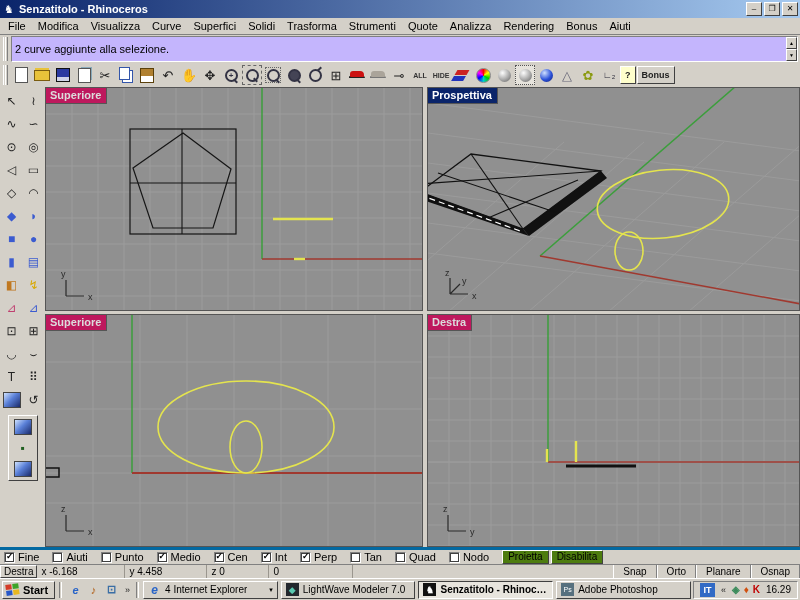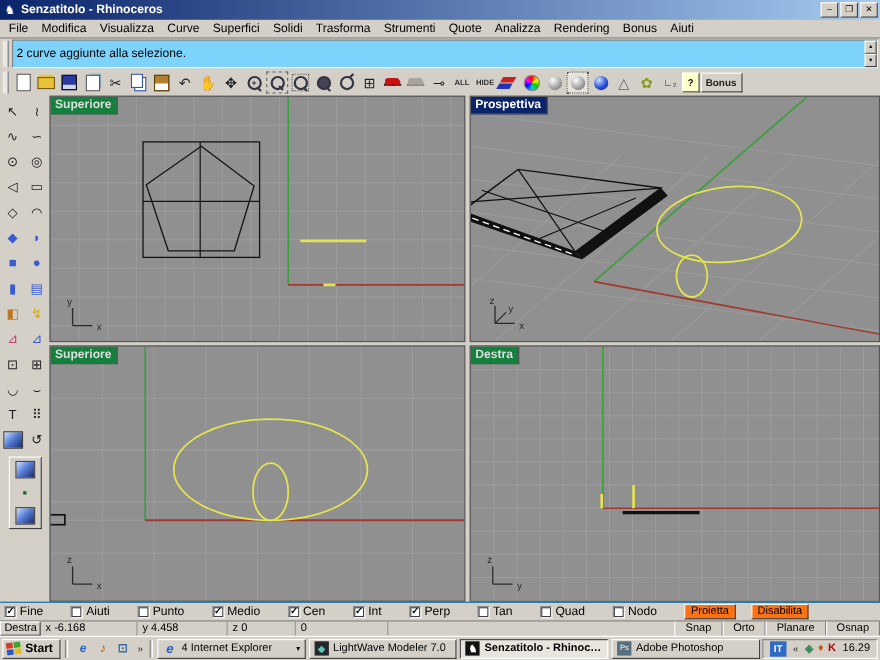--- a/index.html
+++ b/index.html
@@ -18,21 +18,21 @@
 
   
   .menubar { height:17px; display:flex; align-items:center; padding-left:2px; border-bottom:1px solid #808080; flex:0 0 auto; }
   .menu-item { padding:1px 6px; cursor:default; }
 
   
   .cmdarea { height:28px; display:flex; padding:1px 2px; flex:0 0 auto; }
   .grip { width:5px; margin:1px 3px 1px 1px; border-left:1px solid #fff; border-right:1px solid #808080; }
   .grip.d { border-left:3px double #fff; border-right:1px solid #808080; }
   .cmdcol { flex:1; display:flex; flex-direction:column; }
-  .cmdrow { flex:1; background:#7dd3fc; border:1px solid; border-color:#808080 #fff #fff #808080; display:flex; align-items:center; padding:0 3px; position:relative; }
+  .cmdrow { flex:1; background:#c4b5fd; border:1px solid; border-color:#808080 #fff #fff #808080; display:flex; align-items:center; padding:0 3px; position:relative; }
   .cmdrow + .cmdrow { border-top:none; }
   .caret { display:inline-block; width:1px; height:10px; background:#000; margin-left:2px; }
   .spin { position:absolute; right:0; top:0; bottom:0; width:11px; display:flex; flex-direction:column; }
   .spin b, .mini { flex:1; font-size:5px; line-height:5px; display:flex; align-items:center; justify-content:center; border:1px solid; border-color:#fff #404040 #404040 #fff; background:#d4d0c8; color:#000; }
   .cmd-scroll { position:absolute; right:12px; top:0; bottom:0; display:flex; }
   .mini { width:12px; font-size:6px; }
 
   
   .toolbar { height:24px; display:flex; align-items:center; padding:0 2px; flex:0 0 auto; }
   .tbi { width:20px; height:20px; display:flex; align-items:center; justify-content:center; font-size:13px; color:#222; margin-right:1px; position:relative; flex:0 0 auto; }
@@ -69,29 +69,29 @@
   .sb-grid { display:flex; flex-wrap:wrap; width:44px; }
   .sbi { width:22px; height:23px; display:flex; align-items:center; justify-content:center; font-size:12px; color:#222; }
   .sb-extra { margin-top:4px; width:30px; padding:2px; border:1px solid; border-color:#fff #404040 #404040 #fff; display:flex; flex-direction:column; align-items:center; gap:3px; }
   .grad { width:18px; height:16px; background:linear-gradient(135deg,#cfe2ff 0%,#5a80d8 45%,#1a2a6a 100%); border:1px solid #444; display:flex; align-items:center; justify-content:center; }
   .sb-extra .sbi { height:18px; }
 
   
   .vpgrid { flex:1; display:grid; grid-template-columns:378px 4px 1fr; grid-template-rows:224px 3px 1fr; background:#d4d0c8; }
   .vp { position:relative; background:#909090; border:1px solid #555; overflow:hidden; }
   .vp svg { position:absolute; left:0; top:0; }
-  .vplabel { position:absolute; left:0; top:0; padding:1px 5px 2px 4px; font-size:11px; font-weight:bold; background:#15803d; color:#dcdcdc; border-right:1px solid #555; border-bottom:1px solid #555; }
+  .vplabel { position:absolute; left:0; top:0; padding:1px 5px 2px 4px; font-size:11px; font-weight:bold; background:#be185d; color:#dcdcdc; border-right:1px solid #555; border-bottom:1px solid #555; }
   .vplabel.active { background:#0a246a; color:#fff; }
 
   
-  .osnapbar { height:17px; display:flex; align-items:center; gap:12px; padding:1px 4px; border-top:1px solid #0369a1; flex:0 0 auto; }
+  .osnapbar { height:17px; display:flex; align-items:center; gap:0; padding:1px 4px; border-top:3px solid #0369a1; flex:0 0 auto; }
   .osn { display:flex; align-items:center; margin-right:13px; white-space:nowrap; }
   .osn input { appearance:none; -webkit-appearance:none; width:11px; height:11px; background:#fff; border:1px solid; border-color:#808080 #fff #fff #808080; outline:1px solid #404040; outline-offset:-2px; margin-right:3px; position:relative; }
   .osn input:checked::after { content:"✓"; position:absolute; left:1px; top:-2px; font-size:9px; font-weight:bold; }
-  .os-btn { font-size:10px; padding:0 5px; height:14px; margin-right:2px; border:1px solid; border-color:#fff #404040 #404040 #fff; background:#f97316; }
+  .os-btn { font-size:10px; padding:0 5px; height:14px; margin-right:2px; border:1px solid; border-color:#fff #404040 #404040 #fff; background:#4d7c0f; }
 
   
   .statusbar { height:14px; display:flex; align-items:stretch; font-size:10px; border-top:1px solid #808080; flex:0 0 auto; }
   .sb-cell { display:flex; align-items:center; padding:0 4px; border-right:1px solid #9a968e; white-space:nowrap; }
   .sb-cplane { border:1px solid; border-color:#fff #404040 #404040 #fff; padding:0 3px; }
   .sb-x{width:88px} .sb-y{width:82px} .sb-z{width:62px} .sb-d{width:84px}
   .sb-layer { width:152px; border:1px solid; border-color:#808080 #fff #fff #808080; }
   .sb-swatch { width:8px; height:8px; background:#000; margin-right:3px; flex:0 0 auto; }
   .sb-spacer { flex:1; }
   .sb-toggle { display:flex; align-items:center; padding:0 9px; border-left:1px solid #fff; border-right:1px solid #808080; }

